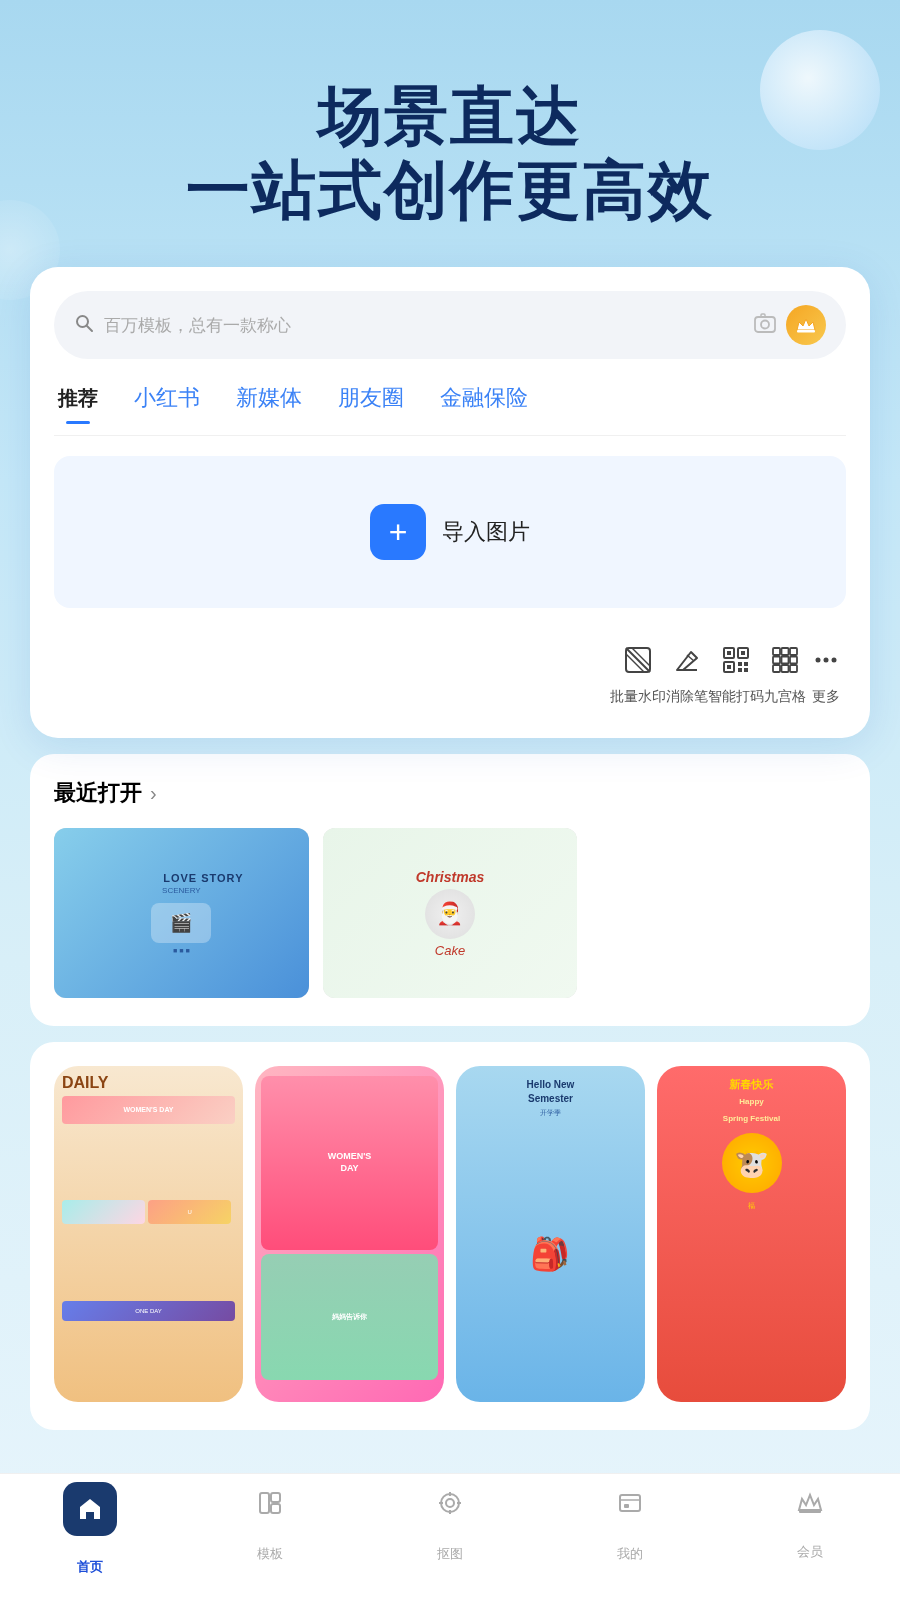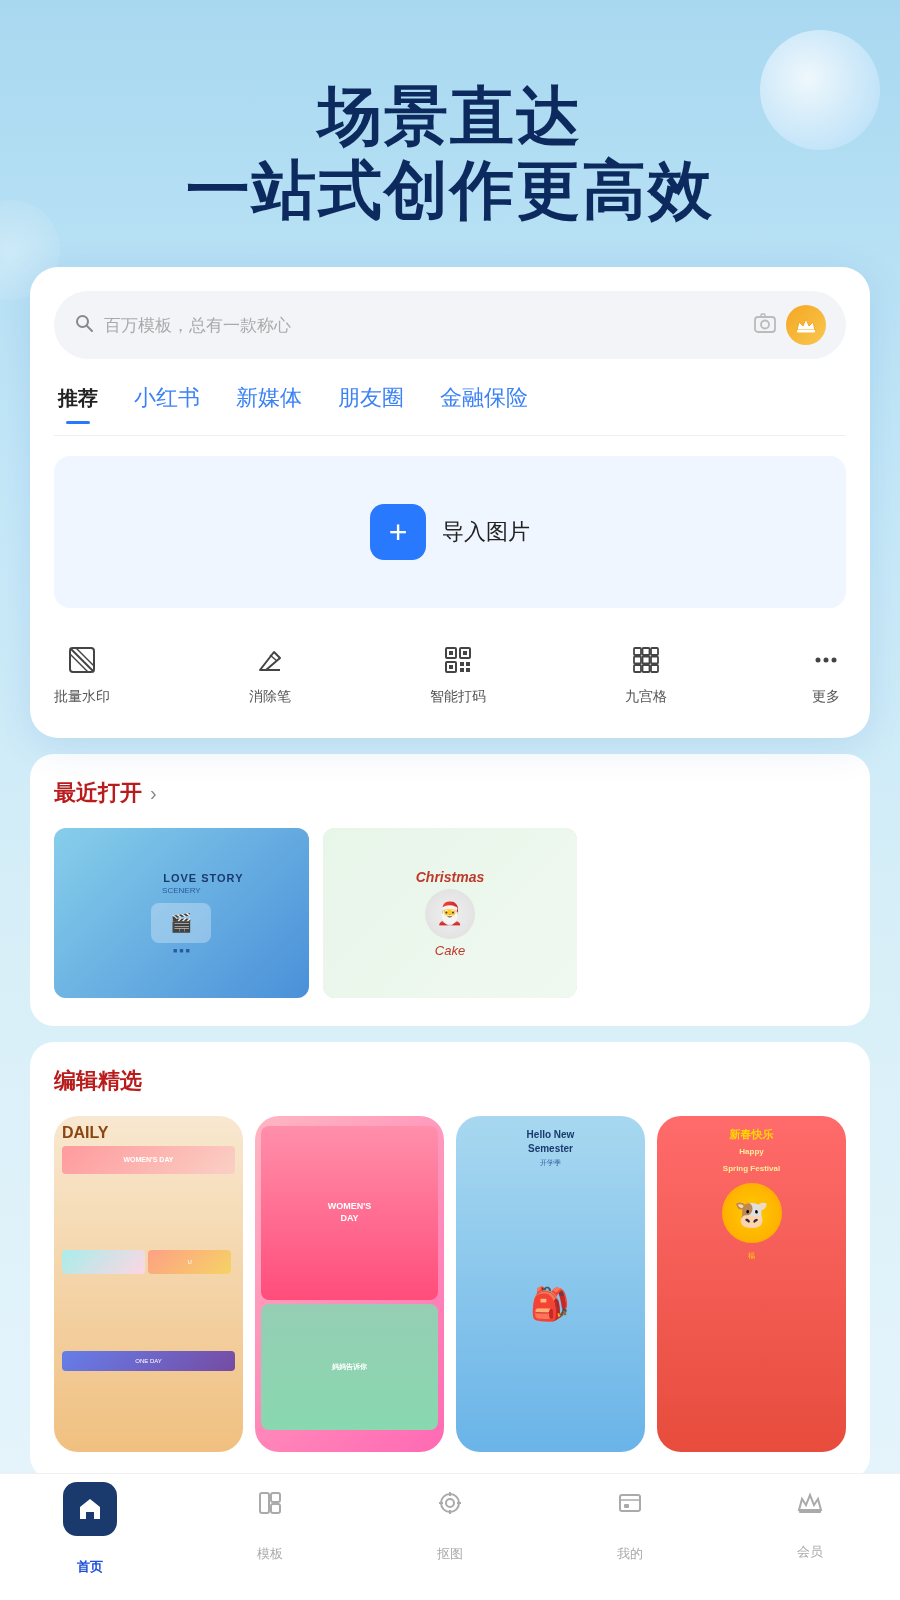--- a/index.html
+++ b/index.html
@@ -157,21 +157,21 @@
     }
     .import-label {
       font-size: 22px;
       color: #222;
       font-weight: 500;
     }
 
     
     .tools-row {
       display: flex;
-      justify-content: space-between;
+      justify-content: flex-end;
       padding: 12px 0 4px;
     }
     .tool-item {
       display: flex;
       flex-direction: column;
       align-items: center;
       gap: 8px;
       cursor: pointer;
     }
     .tool-icon {
@@ -197,21 +197,21 @@
     }
     .section-header {
       display: flex;
       align-items: center;
       gap: 8px;
       margin-bottom: 20px;
     }
     .section-title {
       font-size: 22px;
       font-weight: 700;
-      color: #b91c1c;
+      color: #000000;
     }
     .section-arrow {
       font-size: 20px;
       color: #888;
     }
     .recent-grid {
       display: grid;
       grid-template-columns: repeat(3, 1fr);
       gap: 14px;
     }
@@ -507,23 +507,20 @@
       <div class="thumb-christmas">
         <div style="font-size:14px;font-weight:900;color:#c0392b;font-style:italic;">Christmas</div>
         <div style="width:50px;height:50px;background:radial-gradient(circle,#f0f0f0,#ddd);border-radius:50%;margin:4px 0;display:flex;align-items:center;justify-content:center;font-size:22px;">🎅</div>
         <div style="font-size:13px;font-weight:400;color:#c0392b;font-style:italic;">Cake</div>
       </div>
     </div>
   </div>
 </div>
 
 <div class="section">
-  <div class="section-header">
-    <span class="section-title">编辑精选</span>
-  </div>
   <div class="editor-grid">
 
     <div class="editor-thumb">
       <div class="thumb-daily">
         <div style="font-size:16px;font-weight:900;color:#8b4513;">DAILY</div>
         <div style="display:flex;gap:3px;flex-wrap:wrap;flex:1;">
           <div style="width:100%;height:28px;background:linear-gradient(135deg,#ff9a9e,#fad0c4);border-radius:4px;display:flex;align-items:center;justify-content:center;font-size:7px;color:#fff;font-weight:700;">WOMEN'S DAY</div>
           <div style="width:48%;height:24px;background:linear-gradient(135deg,#a8edea,#fed6e3);border-radius:4px;"></div>
           <div style="width:48%;height:24px;background:linear-gradient(135deg,#fda085,#f6d365);border-radius:4px;display:flex;align-items:center;justify-content:center;font-size:6px;color:#fff;">U</div>
           <div style="width:100%;height:20px;background:linear-gradient(135deg,#667eea,#764ba2);border-radius:4px;display:flex;align-items:center;justify-content:center;font-size:6px;color:#fff;">ONE DAY</div>

